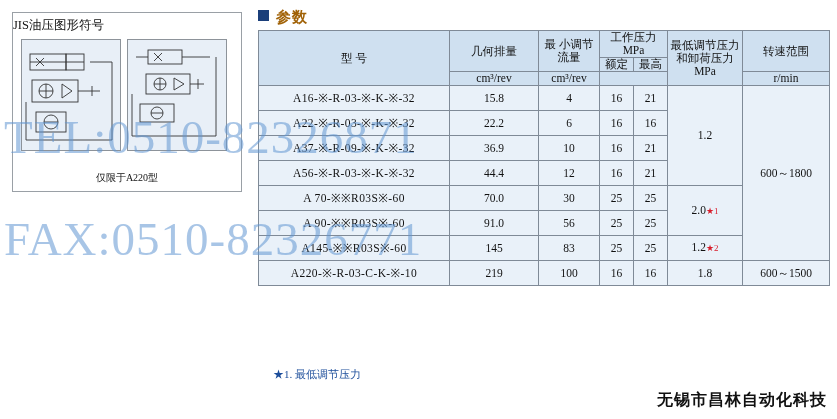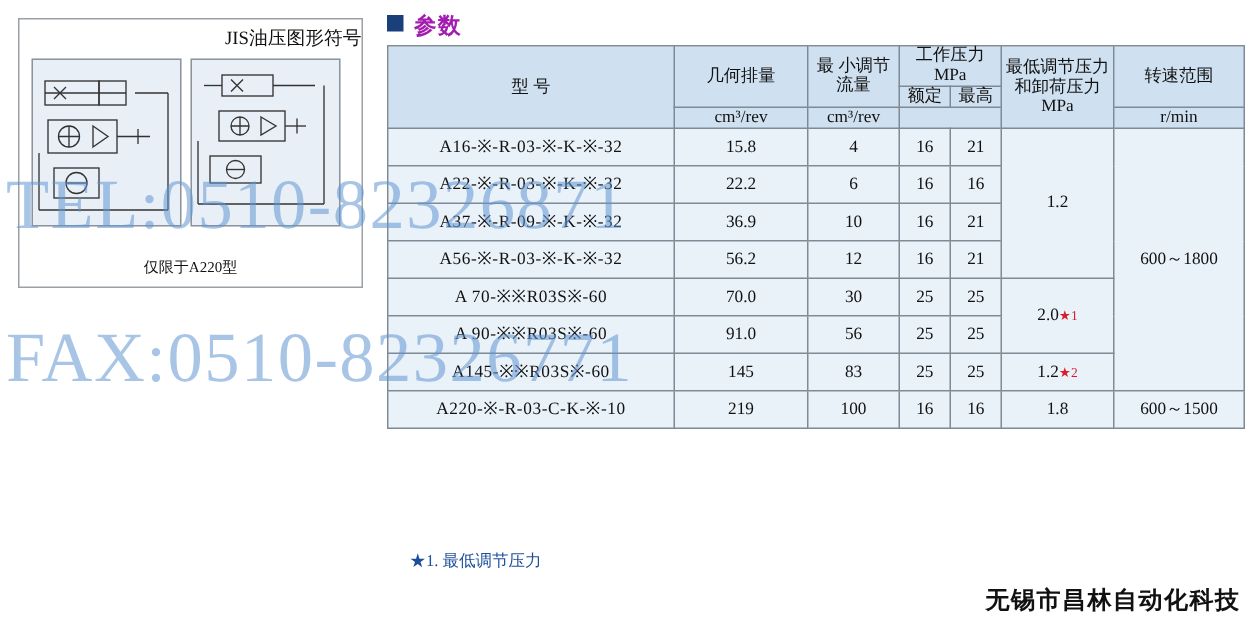--- a/index.html
+++ b/index.html
@@ -14,21 +14,21 @@
   .left-col{
     position:absolute;left:8px;top:8px;width:240px;height:400px;
   }
   .diagram-box{
     position:absolute;left:4px;top:4px;width:228px;height:178px;
     border:1px solid #9aa0a6;
     background:#fff;
   }
   .diagram-title{
     position:absolute;left:0;top:4px;width:100%;
-    text-align:right;font-size:12.5px;color:#111;
+    text-align:left;font-size:12.5px;color:#111;
   }
   .sym-wrap{
     position:absolute;left:8px;top:26px;width:212px;height:120px;
   }
   .sym{
     position:absolute;top:0;width:100px;height:112px;
     border:1px solid #8d939a;
     background:#e8eff7;
     box-sizing:border-box;
   }
@@ -60,21 +60,21 @@
   .char-lbl{
     position:absolute;font-size:10.5px;line-height:12px;color:#111;
     text-align:center;
   }
   .char-lbl.l1{left:34px;top:26px;width:46px;}
   .char-lbl.l2{left:104px;top:26px;width:46px;}
 
   
   .sec-head{
     position:absolute;left:258px;top:8px;
-    font-size:15px;font-weight:bold;color:#a21caf;
+    font-size:15px;font-weight:bold;color:#a16207;
     letter-spacing:1px;
   }
   .sec-head .sq{
     display:inline-block;width:11px;height:11px;background:#1b3f7a;
     margin-right:7px;vertical-align:1px;
   }
   table.params{
     position:absolute;left:258px;top:30px;
     border-collapse:collapse;
     width:572px;
@@ -233,21 +233,21 @@
     </tr>
     <tr>
       <td class="model">A37-※-R-09-※-K-※-32</td>
       <td>36.9</td>
       <td>10</td>
       <td>16</td>
       <td>21</td>
     </tr>
     <tr>
       <td class="model">A56-※-R-03-※-K-※-32</td>
-      <td>56.2</td>
+      <td>44.4</td>
       <td>12</td>
       <td>16</td>
       <td>21</td>
     </tr>
     <tr>
       <td class="model">A 70-※※R03S※-60</td>
       <td>70.0</td>
       <td>30</td>
       <td>25</td>
       <td>25</td>

